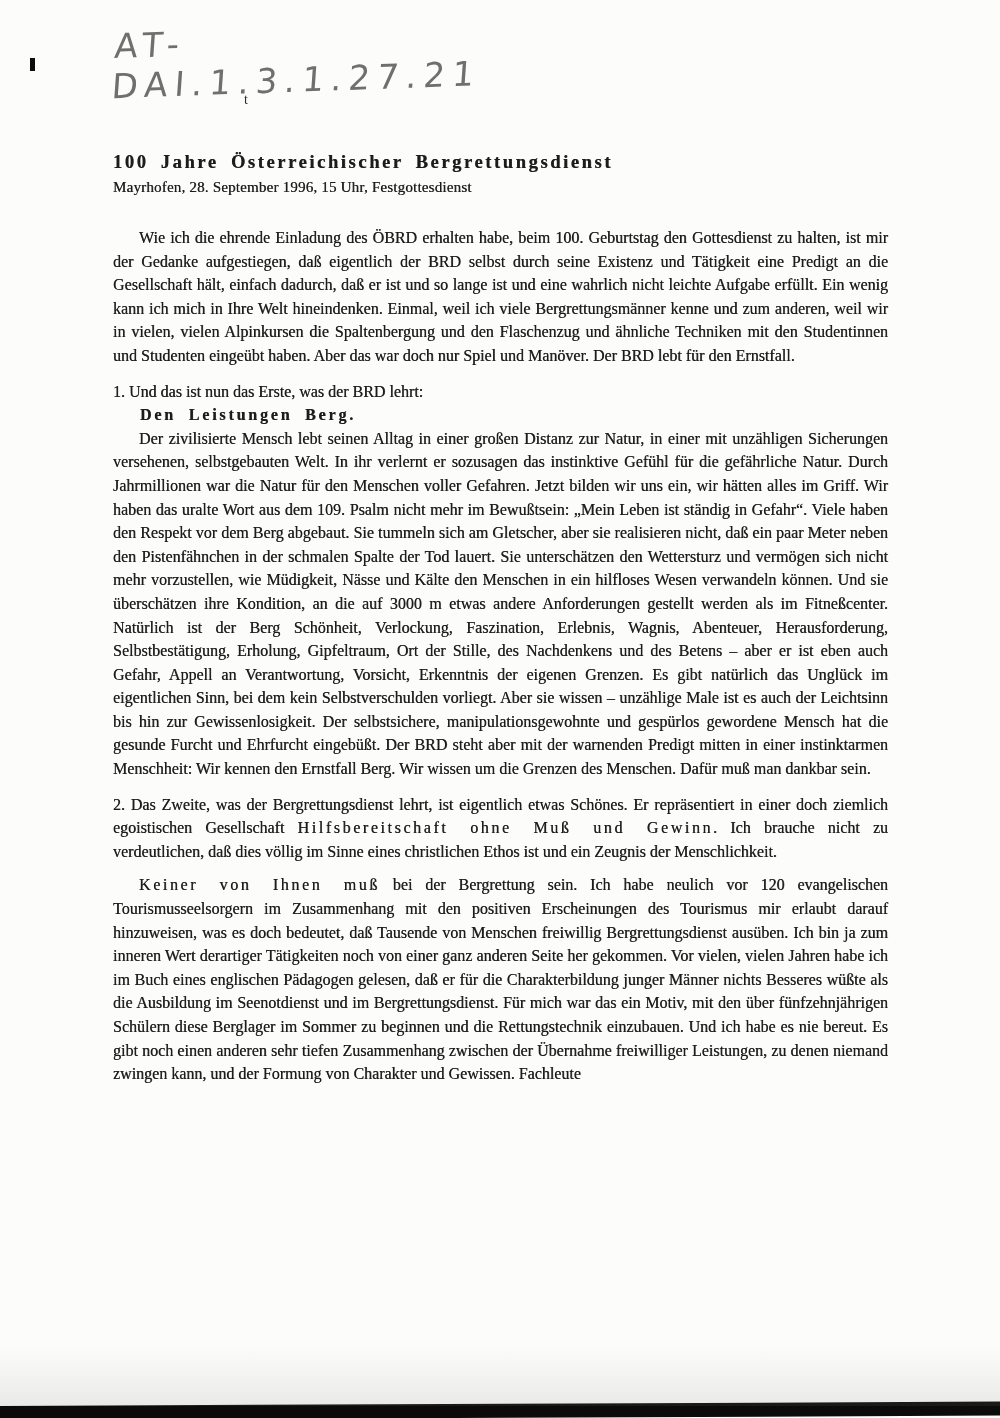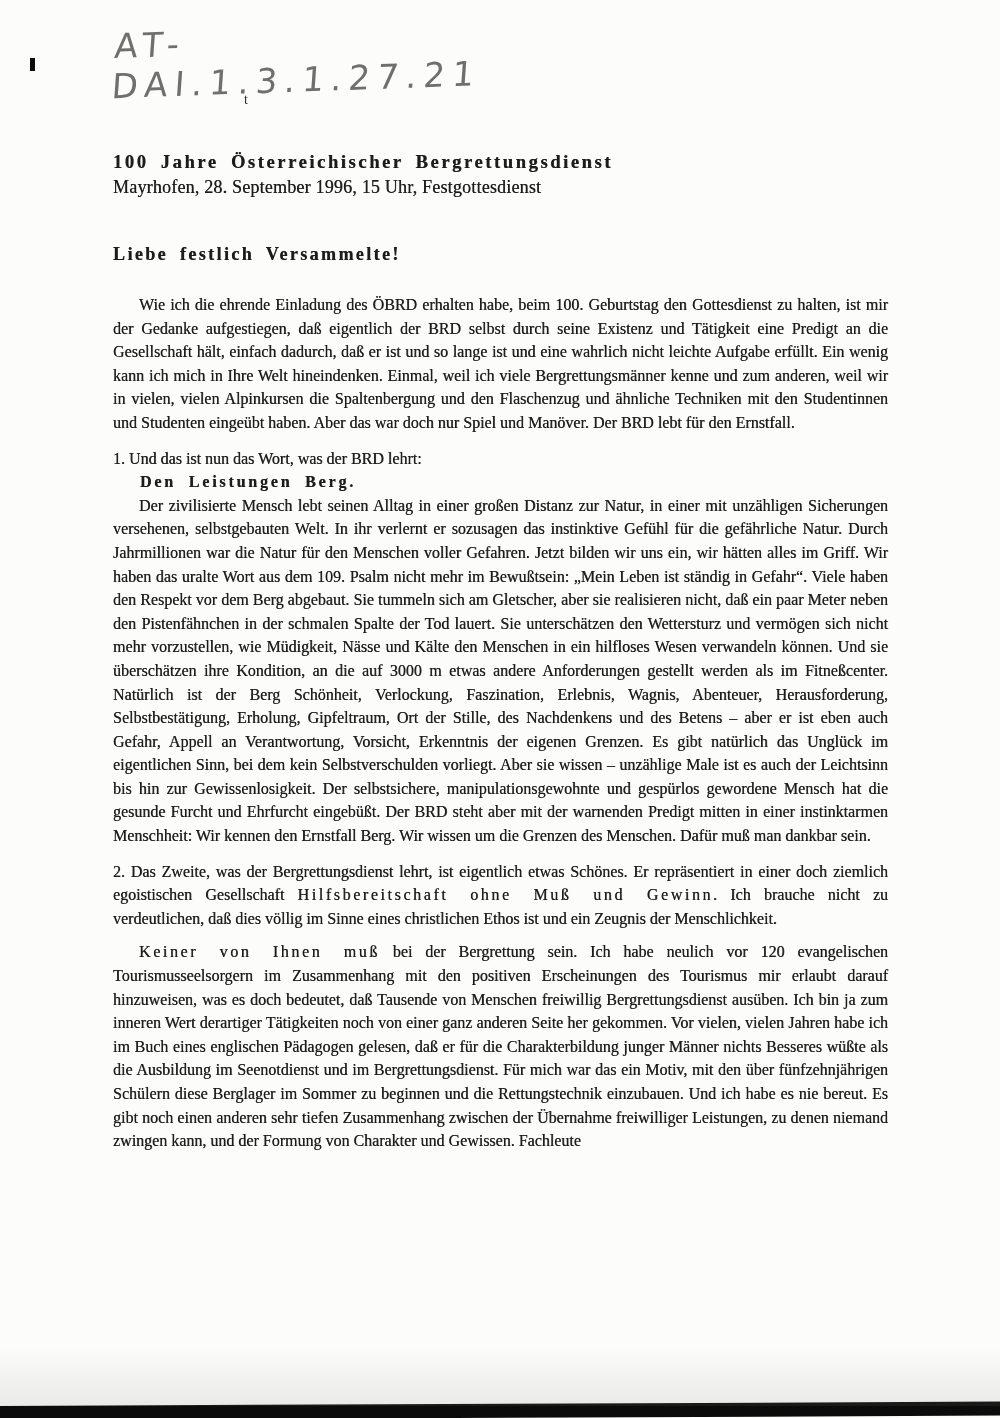--- a/index.html
+++ b/index.html
@@ -39,21 +39,21 @@
     padding:0 112px 0 113px;
     text-shadow:0.35px 0 0 rgba(28,28,28,0.75); 
   }
   .title{
     margin-top:44px;
     font-size:18.5px;font-weight:bold;
     letter-spacing:2.6px;word-spacing:5px;
     line-height:25px;
   }
   .subtitle{
-    font-size:18px;line-height:25px;letter-spacing:0.2px;
+    font-size:15px;line-height:25px;letter-spacing:0.2px;
   }
   .salutation{
     margin-top:42px;
     font-size:18px;font-weight:bold;
     letter-spacing:2.4px;word-spacing:5px;
     line-height:25px;
   }
   .body-text{font-size:16px;line-height:23.6px;text-align:justify;}
   p{margin:0;}
   .intro{margin-top:26px;text-indent:26px;}
@@ -84,26 +84,25 @@
   <div class="handwriting">AT-DAI.1.3.1.27.21</div>
 
   <div class="stray-mark">t</div>
 
   <div class="doc">
 
     <div class="title">100 Jahre Österreichischer Bergrettungsdienst</div>
 
     <div class="subtitle">Mayrhofen, 28. September 1996, 15 Uhr, Festgottesdienst</div>
 
-    <div class="salutation">Liebe festlich Versammelte!</div>
 
     <p class="body-text intro">Wie ich die ehrende Einladung des ÖBRD erhalten habe, beim 100. Geburtstag den Gottesdienst zu halten, ist mir der Gedanke aufgestiegen, daß eigentlich der BRD selbst durch seine Existenz und Tätigkeit eine Predigt an die Gesellschaft hält, einfach dadurch, daß er ist und so lange ist und eine wahrlich nicht leichte Aufgabe erfüllt. Ein wenig kann ich mich in Ihre Welt hineindenken. Einmal, weil ich viele Bergrettungsmänner kenne und zum anderen, weil wir in vielen, vielen Alpinkursen die Spaltenbergung und den Flaschenzug und ähnliche Techniken mit den Studentinnen und Studenten eingeübt haben. Aber das war doch nur Spiel und Manöver. Der BRD lebt für den Ernstfall.</p>
 
     <div class="section">
-      <p class="body-text lead-line"><span>1.</span> <span>Und das ist nun das Wort, was der BRD lehrt:</span></p>
+      <p class="body-text lead-line"><span>1.</span> <span>Und das ist nun das Erste, was der BRD lehrt:</span></p>
       <div class="body-text subheading">Den Leistungen Berg.</div>
       <p class="body-text section-body">Der zivilisierte Mensch lebt seinen Alltag in einer großen Distanz zur Natur, in einer mit unzähligen Sicherungen versehenen, selbstgebauten Welt. In ihr verlernt er sozusagen das instinktive Gefühl für die gefährliche Natur. Durch Jahrmillionen war die Natur für den Menschen voller Gefahren. Jetzt bilden wir uns ein, wir hätten alles im Griff. Wir haben das uralte Wort aus dem 109. Psalm nicht mehr im Bewußtsein: „Mein Leben ist ständig in Gefahr“. Viele haben den Respekt vor dem Berg abgebaut. Sie tummeln sich am Gletscher, aber sie realisieren nicht, daß ein paar Meter neben den Pistenfähnchen in der schmalen Spalte der Tod lauert. Sie unterschätzen den Wettersturz und vermögen sich nicht mehr vorzustellen, wie Müdigkeit, Nässe und Kälte den Menschen in ein hilfloses Wesen verwandeln können. Und sie überschätzen ihre Kondition, an die auf 3000 m etwas andere Anforderungen gestellt werden als im Fitneßcenter. Natürlich ist der Berg Schönheit, Verlockung, Faszination, Erlebnis, Wagnis, Abenteuer, Herausforderung, Selbstbestätigung, Erholung, Gipfeltraum, Ort der Stille, des Nachdenkens und des Betens – aber er ist eben auch Gefahr, Appell an Verantwortung, Vorsicht, Erkenntnis der eigenen Grenzen. Es gibt natürlich das Unglück im eigentlichen Sinn, bei dem kein Selbstverschulden vorliegt. Aber sie wissen – unzählige Male ist es auch der Leichtsinn bis hin zur Gewissenlosigkeit. Der selbstsichere, manipulationsgewohnte und gespürlos gewordene Mensch hat die gesunde Furcht und Ehrfurcht eingebüßt. Der BRD steht aber mit der warnenden Predigt mitten in einer instinktarmen Menschheit: Wir kennen den Ernstfall Berg. Wir wissen um die Grenzen des Menschen. Dafür muß man dankbar sein.</p>
     </div>
 
     <div class="section">
       <p class="body-text lead-line"><span>2.</span> <span>Das Zweite, was der Bergrettungsdienst lehrt, ist eigentlich etwas Schönes. Er repräsentiert in einer doch ziemlich egoistischen Gesellschaft </span><span class="sperr">Hilfsbereitschaft ohne Muß und Gewinn</span><span>. Ich brauche nicht zu verdeutlichen, daß dies völlig im Sinne eines christlichen Ethos ist und ein Zeugnis der Menschlichkeit.</span></p>
       <p class="body-text para2"><span class="sperr">Keiner von Ihnen muß</span><span> bei der Bergrettung sein. Ich habe neulich vor 120 evangelischen Tourismusseelsorgern im Zusammenhang mit den positiven Erscheinungen des Tourismus mir erlaubt darauf hinzuweisen, was es doch bedeutet, daß Tausende von Menschen freiwillig Bergrettungsdienst ausüben. Ich bin ja zum inneren Wert derartiger Tätigkeiten noch von einer ganz anderen Seite her gekommen. Vor vielen, vielen Jahren habe ich im Buch eines englischen Pädagogen gelesen, daß er für die Charakterbildung junger Männer nichts Besseres wüßte als die Ausbildung im Seenotdienst und im Bergrettungsdienst. Für mich war das ein Motiv, mit den über fünfzehnjährigen Schülern diese Berglager im Sommer zu beginnen und die Rettungstechnik einzubauen. Und ich habe es nie bereut. Es gibt noch einen anderen sehr tiefen Zusammenhang zwischen der Übernahme freiwilliger Leistungen, zu denen niemand zwingen kann, und der Formung von Charakter und Gewissen. Fachleute</span></p>
     </div>
 
   </div>

